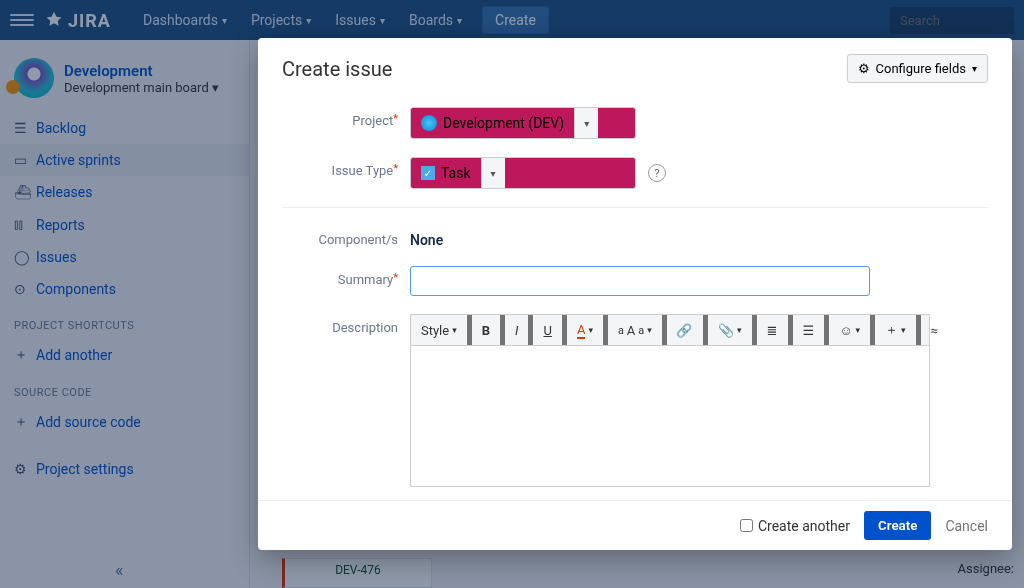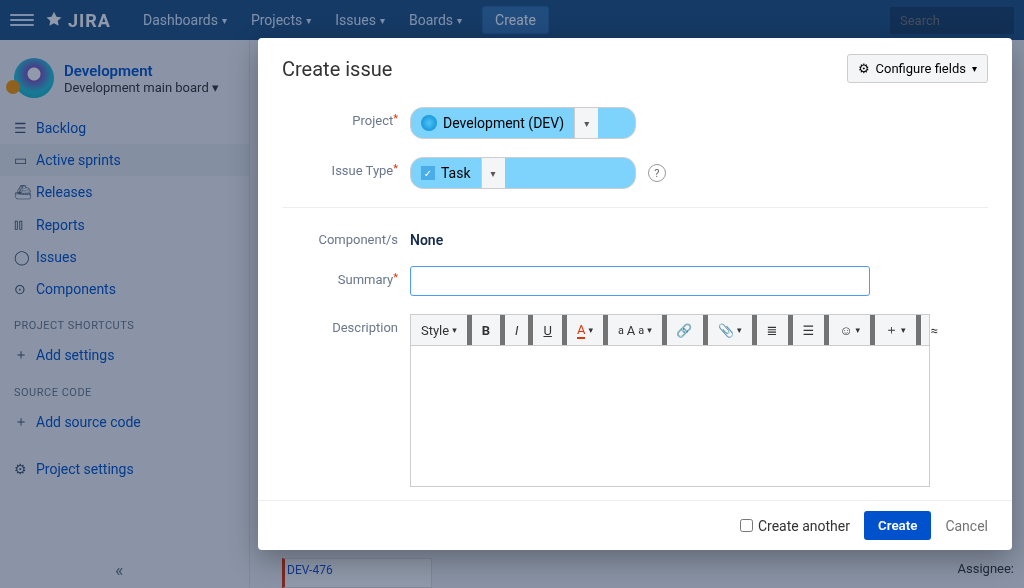--- a/index.html
+++ b/index.html
@@ -22,37 +22,37 @@
 .project-avatar { width: 40px; height: 40px; border-radius: 50%; background: radial-gradient(circle at 50% 40%, #fff 6px, #7e57c2 7px, #26c6da 18px, #0097a7 40px); position: relative; margin-right: 10px;}
 .project-avatar::before{content:''; position:absolute; left:-8px; top:22px; width:14px; height:14px; background:#ff9800; border-radius:50%; font-size:8px;}
 .project-info .name { color: #0052cc; font-weight: 600; font-size: 15px; }
 .project-info .board { color: #333; font-size: 13px; }
 .side-item { display: flex; align-items: center; padding: 8px 14px; color: #0052cc; font-size: 14px; cursor: pointer; }
 .side-item.active { background: #e9ecf0; }
 .side-item .icon { width: 22px; display: inline-flex; color: #42526e; }
 .side-label { padding: 14px 14px 6px; font-size: 11px; font-weight: normal; color: #6b778c; letter-spacing: .5px; }
 .collapse { position:absolute; bottom:8px; left: 115px; color:#6b778c; font-size:18px;}
 .assignee-row{position:absolute; right:10px; bottom:12px; font-size:13px; color:#333;}
-.card-frag{position:absolute; left:282px; bottom:0; width:150px; height:30px; border:1px solid #dfe1e6; border-left:3px solid #de350b; background:#fff; font-size:12px; padding:4px 2px; color:#1d4ed8;}
+.card-frag{position:absolute; left:282px; bottom:0; width:150px; height:30px; border:1px solid #dfe1e6; border-left:3px solid #de350b; background:#fff; font-size:12px; padding:4px 16px; color:#14532d;text-align:center;}
 
 
 .dim { position: absolute; inset: 0; background: rgba(9,30,66,0.45); }
 
 
 .modal { position: absolute; top: 38px; left: 258px; right: 12px; bottom: 38px; background: #fff; border-radius: 4px; box-shadow: 0 10px 30px rgba(0,0,0,.3); display: flex; flex-direction: column; }
 .modal-header { padding: 16px 24px 10px; display: flex; align-items: center; }
 .modal-title { font-size: 20px; color: #333; flex: 1; }
 .configure-btn { border: 1px solid #ccc; background: #f4f5f7; padding: 6px 10px; border-radius: 3px; font-size: 13px; display: flex; align-items: center; gap:6px; cursor:pointer;}
 .modal-body { flex: 1; overflow-y: auto; padding: 14px 24px; position:relative; }
 .modal-body::-webkit-scrollbar{width:10px;} .modal-body::-webkit-scrollbar-thumb{background:#c1c7d0;}
 .form-row { display: flex; margin-bottom: 18px; }
 .form-label { width: 128px; text-align: right; padding-right: 12px; color: #6b778c; font-size: 13px; padding-top: 6px; }
 .form-label .req { color: #de350b; position:relative; top:-3px; font-size:11px;}
 .form-field { flex: 1; }
-.select-box { display: inline-flex; align-items: center; border: 1px solid #ccc; border-radius: 13px; background: #7dd3fc; height: 32px; }
+.select-box { display: inline-flex; align-items: center; border: 1px solid #ccc; border-radius: 3px; background: #be185d; height: 32px; }
 .select-box .val { padding: 0 10px; display:flex; align-items:center; gap:6px; font-size: 14px; }
 .select-box .caret-btn { border-left: 1px solid #ccc; width: 24px; height: 100%; display:flex; align-items:center; justify-content:center; font-size:10px; color:#555; background:#f4f5f7; cursor:pointer;}
 .proj-dot{width:16px; height:16px; border-radius:50%; background:radial-gradient(circle,#4fc3f7,#0288d1);}
 .task-box{width:14px; height:14px; background:#4bade8; display:inline-flex; align-items:center; justify-content:center; color:#fff; font-size:10px;}
 .help-icon{margin-left:8px; width:18px; height:18px; border:1px solid #999; border-radius:50%; display:inline-flex; align-items:center; justify-content:center; font-size:11px; color:#666;}
 .divider{border-top:1px solid #eee; margin: 4px 0 18px;}
 .summary-input{width:460px; height:30px; border:1px solid #4c9aff; border-radius:3px; padding:0 8px; outline:none;}
 .value-text{font-size:14px; color:#172b4d; font-weight:600; padding-top:6px;}
 .editor{width:520px; border:1px solid #ccc;}
 .editor-toolbar{display:flex; border-bottom:1px solid #ccc; background:#f4f5f7;}
@@ -129,21 +129,21 @@
       <span class="icon">◯</span>
       <span>Issues</span>
     </div>
   <div class="side-item">
       <span class="icon">⊙</span>
       <span>Components</span>
     </div>
   <div class="side-label">PROJECT SHORTCUTS</div>
   <div class="side-item">
       <span class="icon">＋</span>
-      <span>Add settings</span>
+      <span>Add another</span>
     </div>
   <div class="side-label">SOURCE CODE</div>
   <div class="side-item">
       <span class="icon">＋</span>
       <span>Add source code</span>
     </div>
   <div class="side-item" style="margin-top:14px;">
       <span class="icon">⚙</span>
       <span>Project settings</span>
     </div>

